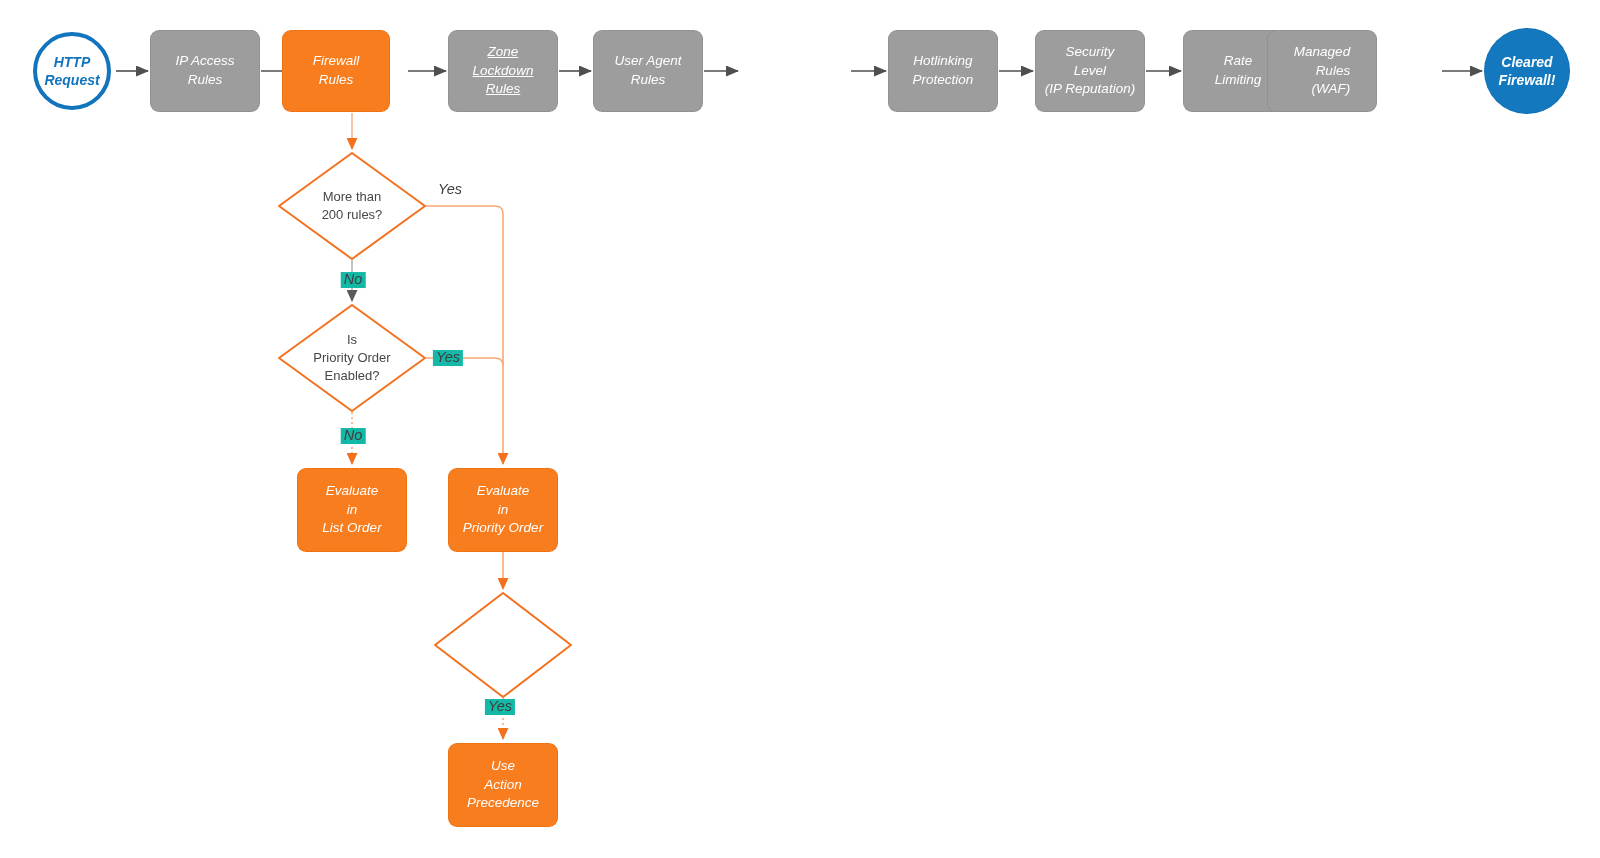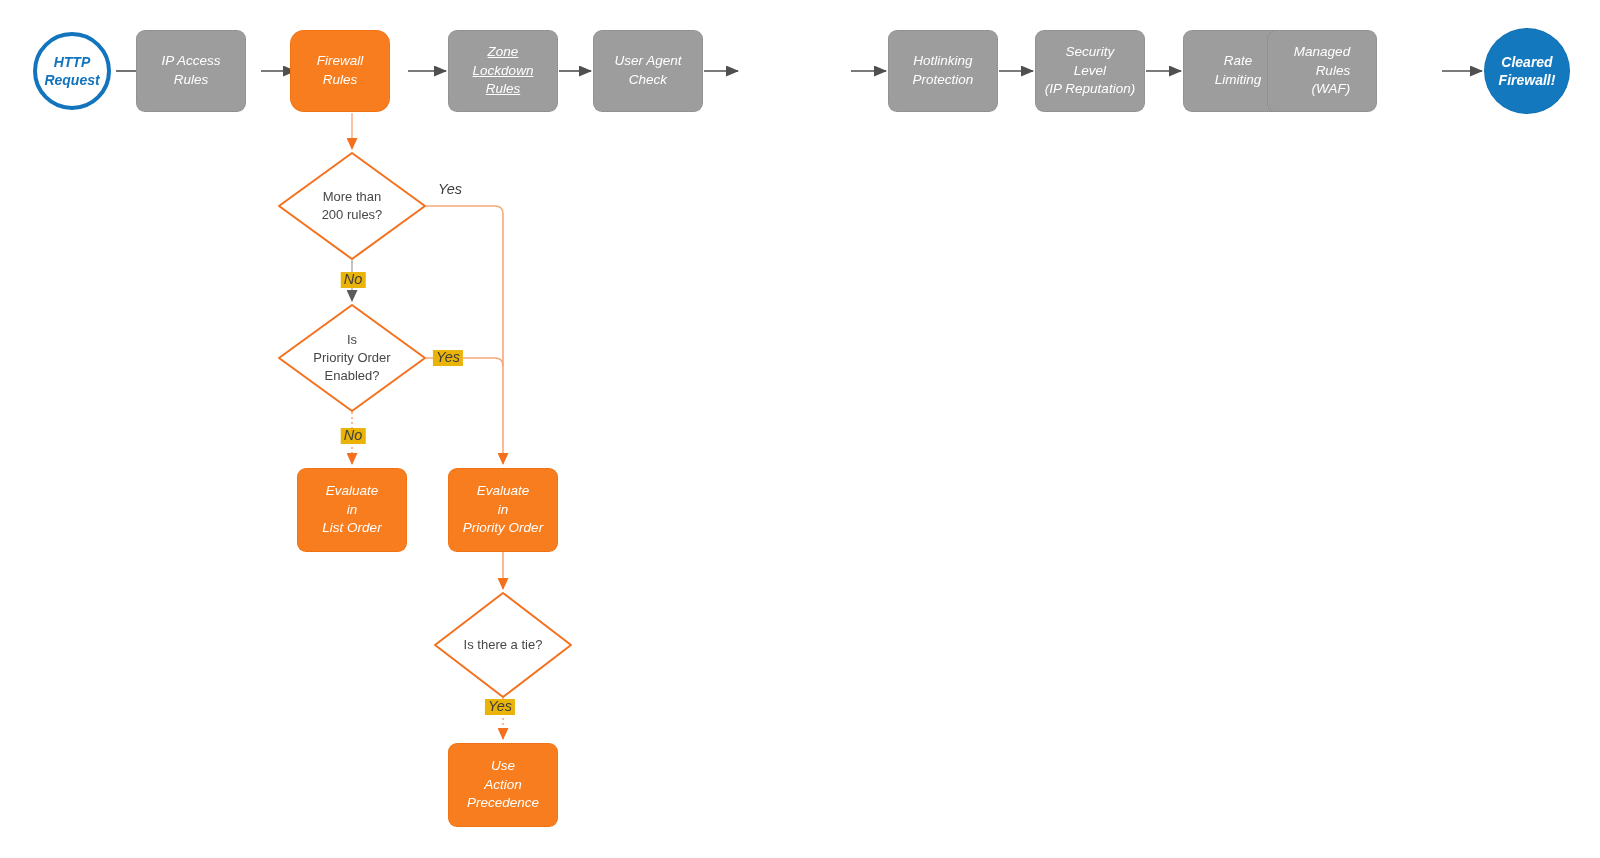--- a/index.html
+++ b/index.html
@@ -20,21 +20,21 @@
     width:86px;height:86px;border-radius:50%;top:28px;font-weight:bold;font-size:14px;line-height:1.3;
   }
   .circle.start{background:#ffffff;border:4px solid #1274bc;color:#1274bc;width:78px;height:78px;}
   .circle.end{background:#1478be;border:1px dotted #0f67a6;color:#ffffff;}
   .dtext{
     position:absolute;display:flex;align-items:center;justify-content:center;text-align:center;
     white-space:pre-line;font-size:13px;line-height:1.4;color:#474747;font-style:normal;
   }
   .elabel{
     position:absolute;transform:translate(-50%,-50%);font-style:italic;font-size:14.5px;
-    color:#3d3d3d;background:#eab308;padding:0 3px;line-height:1.1;
+    color:#3d3d3d;background:#14b8a6;padding:0 3px;line-height:1.1;
   }
   .elabel.nobg{background:transparent;}
 </style>
 </head>
 <body>
 
 <div id="canvas">
 
   <svg id="wires" width="1600" height="858" viewBox="0 0 1600 858">
     <defs>
@@ -71,46 +71,45 @@
     <polygon points="352,153 425,206 352,259 279,206" fill="#ffffff" stroke="#f4701d" stroke-width="2" stroke-linejoin="round"></polygon>
     <polygon points="352,305 425,358 352,411 279,358" fill="#ffffff" stroke="#f4701d" stroke-width="2" stroke-linejoin="round"></polygon>
     <polygon points="503,593 571,645 503,697 435,645" fill="#ffffff" stroke="#f4701d" stroke-width="2" stroke-linejoin="round"></polygon>
   </svg>
 
   <div class="node circle end" style="left:1484px;">Cleared
 Firewall!</div>
   <div class="node circle start" style="left:33px;top:32px;">HTTP
 Request</div>
 
-  <div class="node gray" style="left:136px;text-align:center;">IP Access
+  <div class="node gray" style="left:150px;text-align:center;">IP Access
 Rules</div>
-  <div class="node orange" style="left:290px;top:30px;width:100px;height:82px;border-radius:14px;">Firewall
+  <div class="node orange" style="left:282px;top:30px;width:108px;height:82px;">Firewall
 Rules</div>
   <div class="node gray" style="left:448px;text-decoration:underline;">Zone
 Lockdown
 Rules</div>
   <div class="node gray" style="left:593px;">User Agent
-Check</div>
+Rules</div>
   <div class="node gray" style="left:888px;">Hotlinking
 Protection</div>
   <div class="node gray" style="left:1035px;">Security
 Level
 (IP Reputation)</div>
   <div class="node gray" style="left:1183px;">Rate
 Limiting</div>
   <div class="node gray" style="left:1267px;text-align:right;">Managed
 Rules
 (WAF)</div>
 
   <div class="dtext" style="left:288px;top:166px;width:128px;height:80px;">More than
 200 rules?</div>
   <div class="dtext" style="left:288px;top:318px;width:128px;height:80px;">Is
 Priority Order
 Enabled?</div>
-  <div class="dtext" style="left:438px;top:605px;width:130px;height:80px;">Is there a tie?</div>
 
   <div class="node orange proc-orange" style="left:297px;top:468px;">Evaluate
 in
 List Order</div>
   <div class="node orange proc-orange" style="left:448px;top:468px;">Evaluate
 in
 Priority Order</div>
   <div class="node orange proc-orange" style="left:448px;top:743px;">Use
 Action
 Precedence</div>

